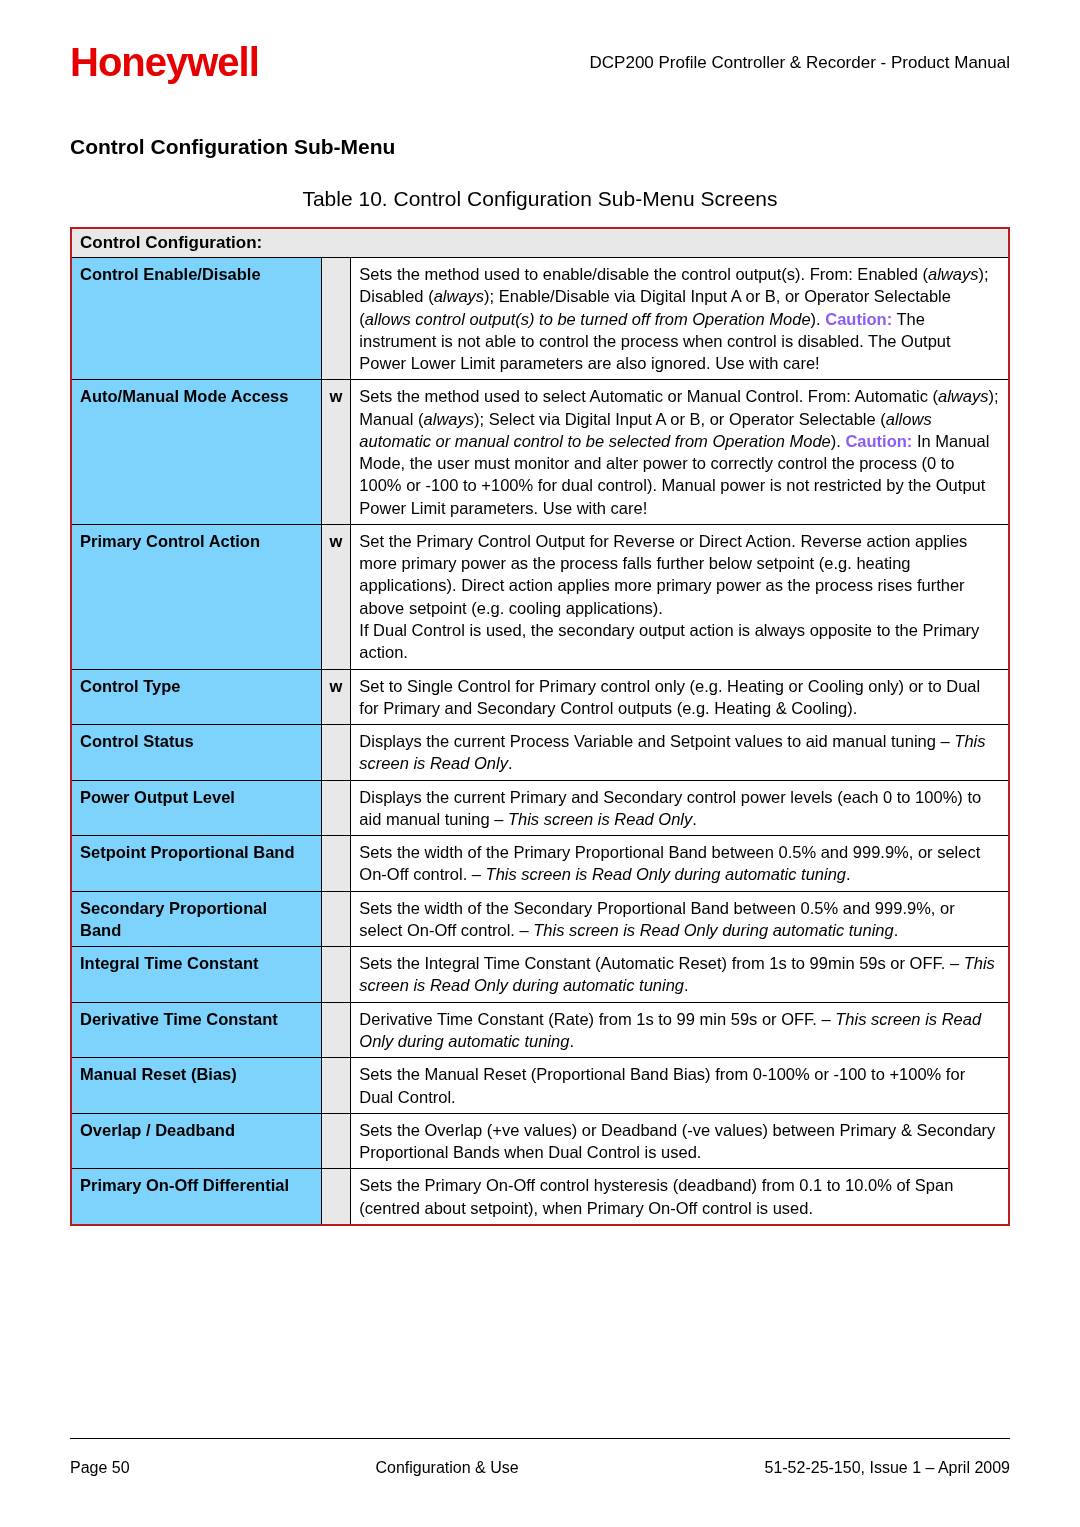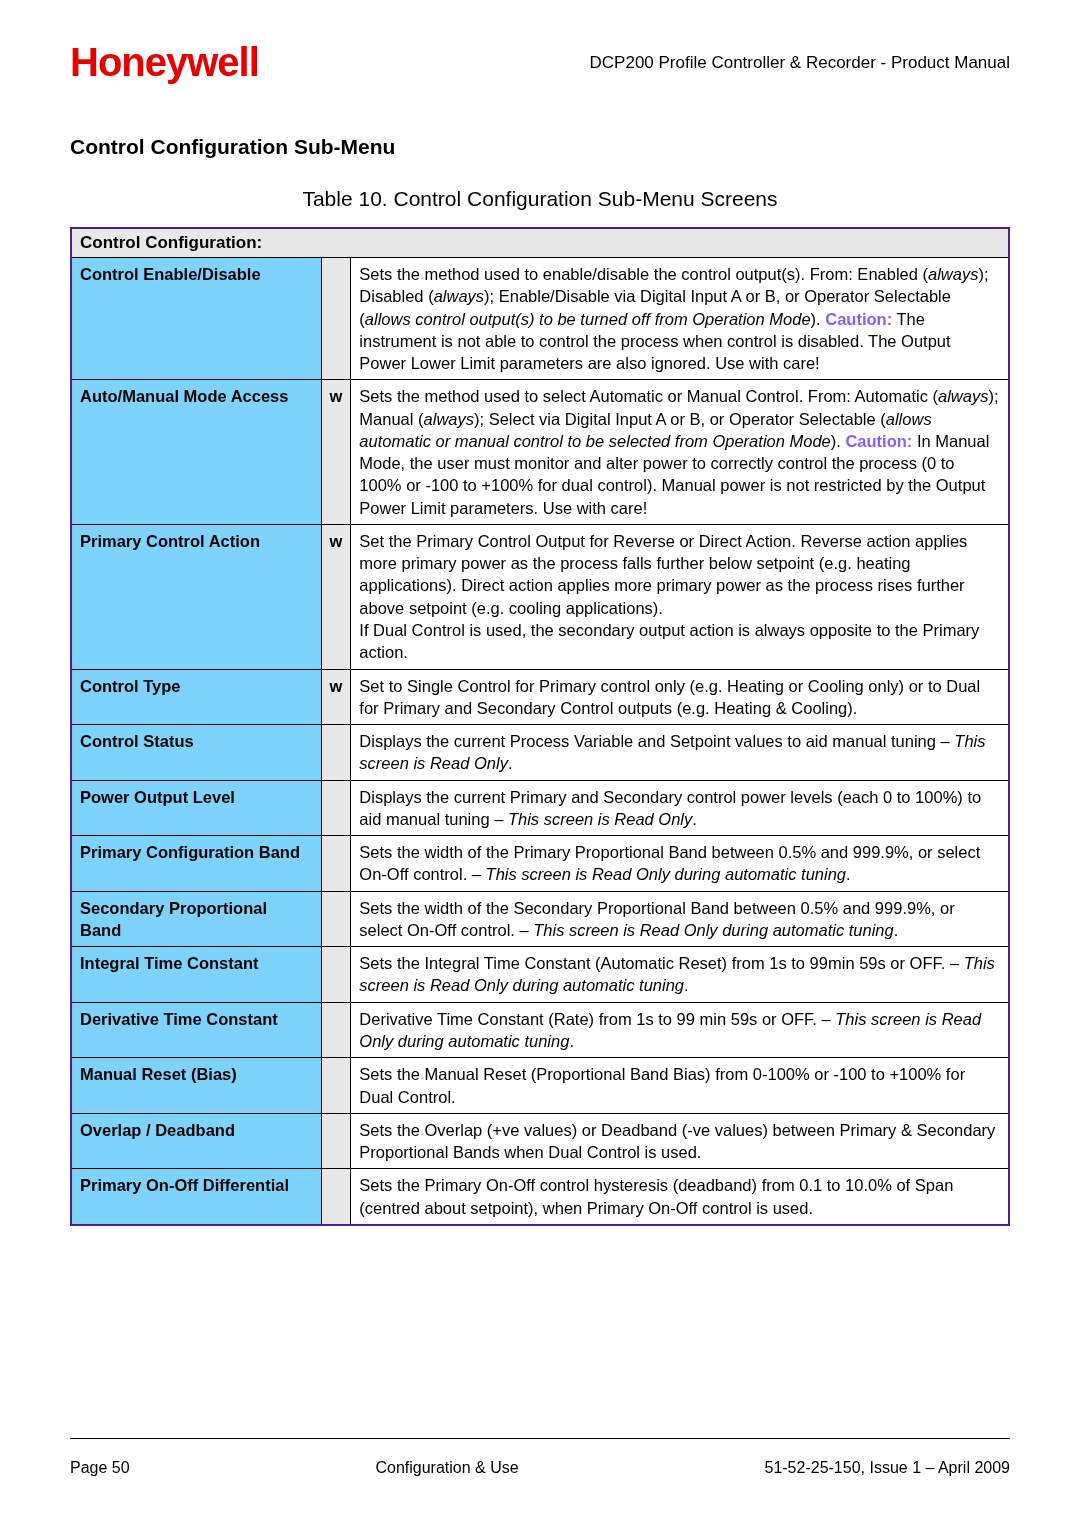--- a/index.html
+++ b/index.html
@@ -37,21 +37,21 @@
     margin-bottom: 28px;
   }
   .table-caption {
     font-size: 21px;
     text-align: center;
     margin-bottom: 16px;
   }
   table {
     width: 100%;
     border-collapse: collapse;
-    border: 2px solid #4c1d95;
+    border: 2px solid #b91c1c;
   }
   .table-header td {
     font-weight: bold;
     font-size: 17px;
     padding: 4px 8px;
     border: 1px solid #000;
   }
   .table-header {
     background: #e8e8e8;
   }
@@ -147,21 +147,21 @@
 
     <tr class="row">
       <td class="name-cell">Power Output Level</td>
       <td class="flag-cell"></td>
       <td class="desc-cell">
         <span>Displays the current Primary and Secondary control power levels (each 0 to 100%) to aid manual tuning – </span><span class="italic">This screen is Read Only</span><span>.</span>
       </td>
     </tr>
 
     <tr class="row">
-      <td class="name-cell">Primary Configuration Band</td>
+      <td class="name-cell">Setpoint Proportional Band</td>
       <td class="flag-cell"></td>
       <td class="desc-cell">
         <span>Sets the width of the Primary Proportional Band between 0.5% and 999.9%, or select On-Off control. – </span><span class="italic">This screen is Read Only during automatic tuning</span><span>.</span>
       </td>
     </tr>
 
     <tr class="row">
       <td class="name-cell">Secondary Proportional Band</td>
       <td class="flag-cell"></td>
       <td class="desc-cell">

